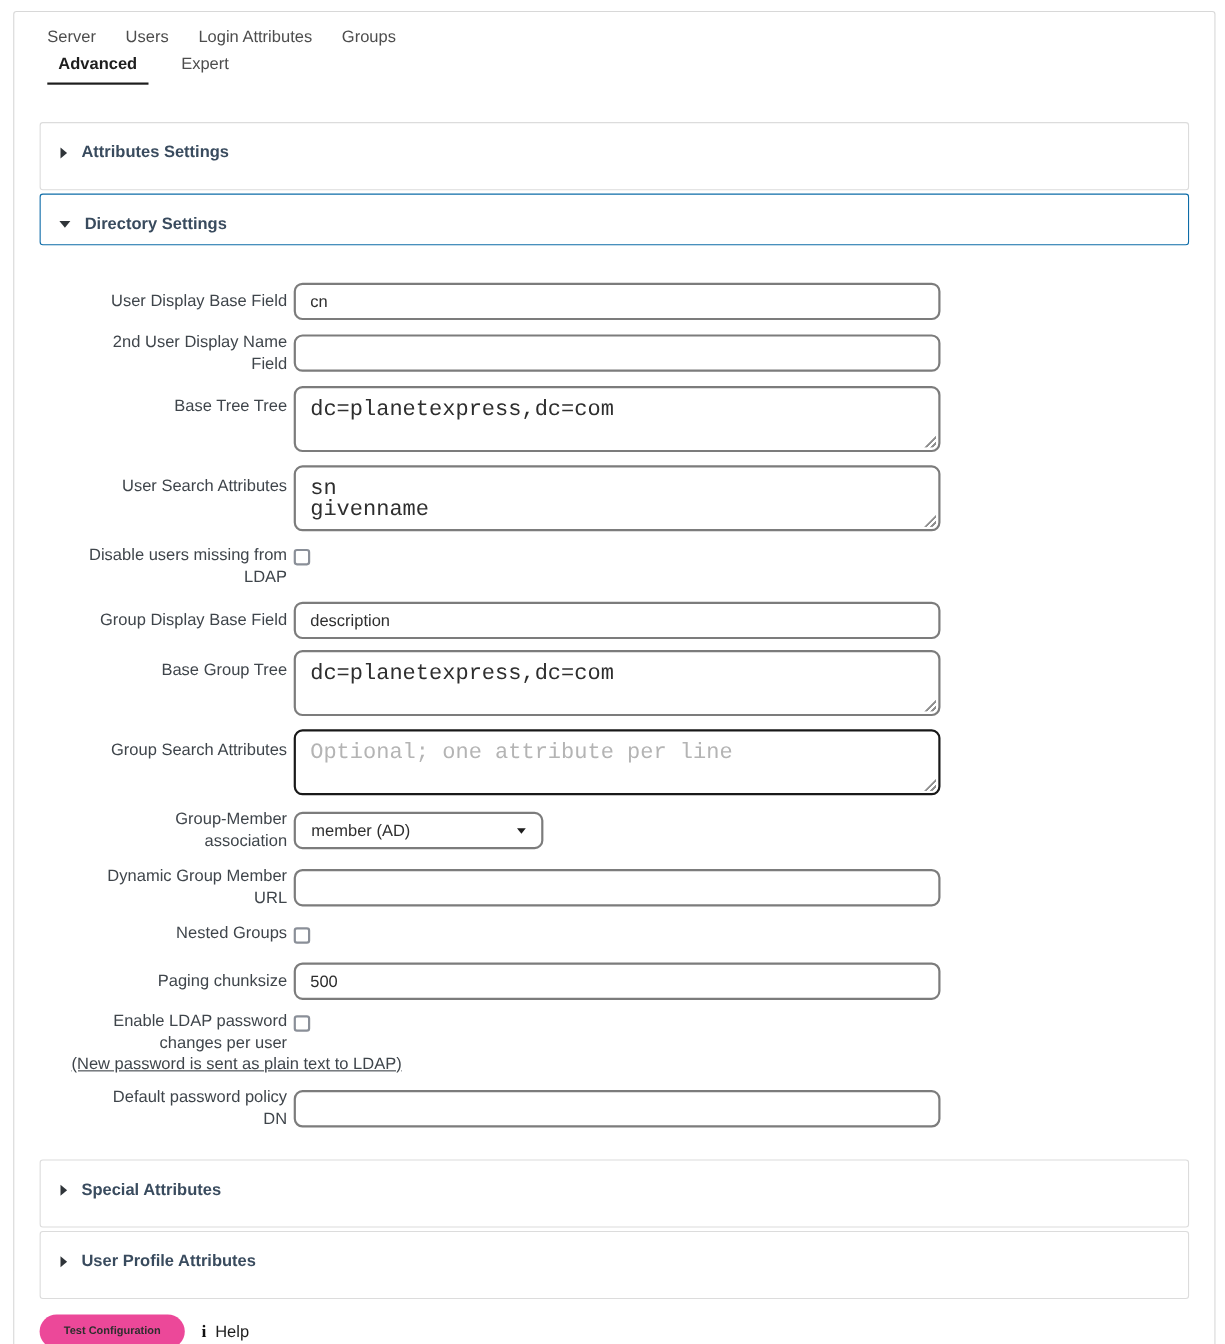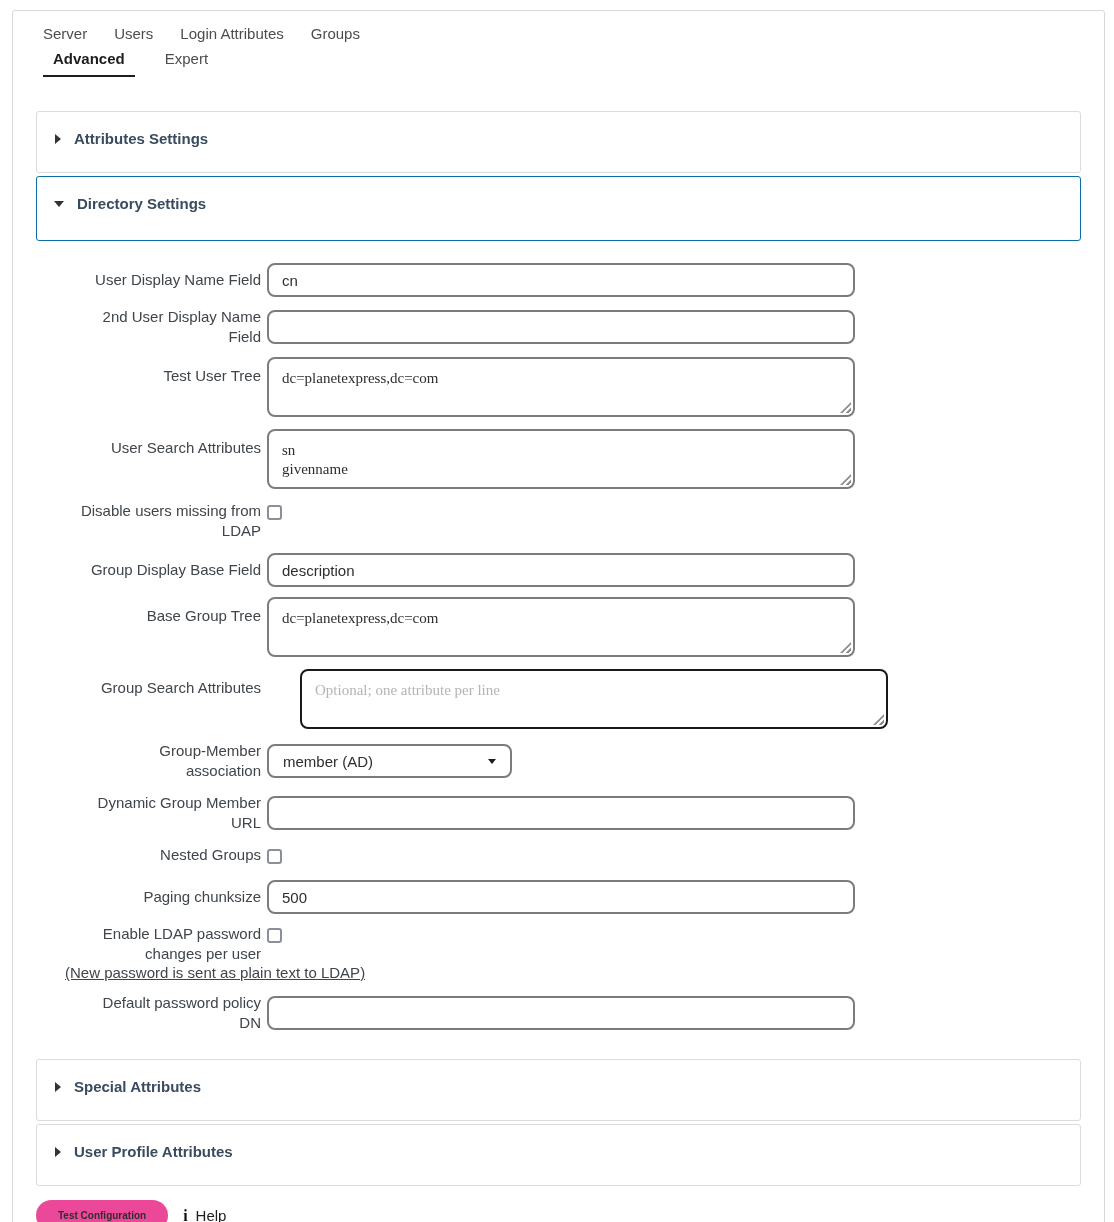--- a/index.html
+++ b/index.html
@@ -19,43 +19,43 @@
   
   .content{margin:0 23px;}
   .section{box-sizing:border-box;border:1px solid #dcdcdc;border-radius:3px;
            height:62px;padding:18px 14px;margin-bottom:3px;background:#fff;}
   .section-header{display:flex;align-items:center;gap:13px;cursor:pointer;}
   .caret-right{width:0;height:0;border-top:5px solid transparent;border-bottom:5px solid transparent;
                border-left:6px solid #2f3439;margin-left:4px;}
   .caret-down{width:0;height:0;border-left:5px solid transparent;border-right:5px solid transparent;
               border-top:6px solid #2f3439;margin-left:3px;}
   .section-title{font-size:15px;font-weight:bold;color:#394b5e;}
-  .section.open{border-color:#0d6ca8;height:65px;margin-bottom:0;}
+  .section.open{border-color:#0d6ca8;height:47px;margin-bottom:12px;}
 
   
   .dir-content{padding:22px 0 16px 29px;}
   .row{display:flex;align-items:center;margin-bottom:10px;}
   .row.top{align-items:flex-start;}
   .row-label{width:196px;min-width:196px;text-align:right;font-size:15px;line-height:20px;
              color:#3f454b;white-space:pre-line;}
   .row.top .row-label{padding-top:9px;}
   .row-ctl{margin-left:6px;position:relative;}
   input.text{box-sizing:border-box;width:588px;height:34px;border:2px solid #7c7c7c;border-radius:8px;
              padding:0 13px;font-size:15px;color:#2e2e2e;background:#fff;outline:none;
              font-family:"Liberation Sans",sans-serif;}
   .ta-wrap{position:relative;display:inline-block;}
   textarea.ta{box-sizing:border-box;width:588px;height:60px;border:2px solid #7c7c7c;border-radius:8px;
-              padding:10px 13px;font-size:15px;line-height:19px;color:#2e2e2e;background:#fff;
-              resize:none;overflow:hidden;outline:none;font-family:Liberation Serif, serif;display:block;}
-  textarea.ta.focused{border-color:#191919;margin-left:33px;}
+              padding:10px 13px;font-size:20px;line-height:19px;color:#2e2e2e;background:#fff;
+              resize:none;overflow:hidden;outline:none;font-family:Liberation Mono, monospace;display:block;}
+  textarea.ta.focused{border-color:#191919;}
   textarea.ta::placeholder{color:#b4b4b4;}
   .grip{position:absolute;right:4px;bottom:4px;width:11px;height:11px;
         background:repeating-linear-gradient(-45deg,transparent 0 2px,#8f8f8f 2px 4px);
         clip-path:polygon(100% 0,100% 100%,0 100%);cursor:ns-resize;}
-  .select{box-sizing:border-box;width:245px;height:34px;border:2px solid #7c7c7c;border-radius:8px;
+  .select{box-sizing:border-box;width:227px;height:34px;border:2px solid #7c7c7c;border-radius:8px;
           display:flex;align-items:center;justify-content:space-between;padding:0 14px;
           background:#fff;cursor:pointer;}
   .select-value{font-size:15px;color:#2e2e2e;}
   .select-caret{width:0;height:0;border-left:4px solid transparent;border-right:4px solid transparent;
                 border-top:5px solid #1d1d1d;}
   .checkbox{appearance:none;-webkit-appearance:none;width:15px;height:15px;margin:3px 0 0 0;
             border:2px solid #8a8f98;border-radius:3px;background:#fff;cursor:pointer;}
   .row.cb{align-items:flex-start;margin-bottom:12px;}
   .row.cb .row-ctl{margin-top:1px;}
   .note{font-size:15px;color:#3f454b;margin:-4px 0 12px 0;text-decoration:underline;}
@@ -100,36 +100,36 @@
     <div class="section open">
       <div class="section-header">
         <span class="caret-down"></span>
         <span class="section-title">Directory Settings</span>
       </div>
     </div>
 
     <div class="dir-content">
 
       <div class="row">
-        <div class="row-label">User Display Name Field</div>
+        <div class="row-label">User Display Base Field</div>
         <div class="row-ctl">
           <input class="text" type="text" value="cn" style="">
         </div>
       </div>
 
       <div class="row">
         <div class="row-label">2nd User Display Name
 Field</div>
         <div class="row-ctl">
           <input class="text" type="text" value="" style="">
         </div>
       </div>
 
       <div class="row top gap-lg">
-        <div class="row-label">Test User Tree</div>
+        <div class="row-label">Base Tree Tree</div>
         <div class="row-ctl ta-wrap">
           <textarea class="ta" style="">dc=planetexpress,dc=com</textarea>
           <div class="grip"></div>
         </div>
       </div>
 
       <div class="row top gap-lg">
         <div class="row-label">User Search Attributes</div>
         <div class="row-ctl ta-wrap">
           <textarea class="ta" style="">sn

